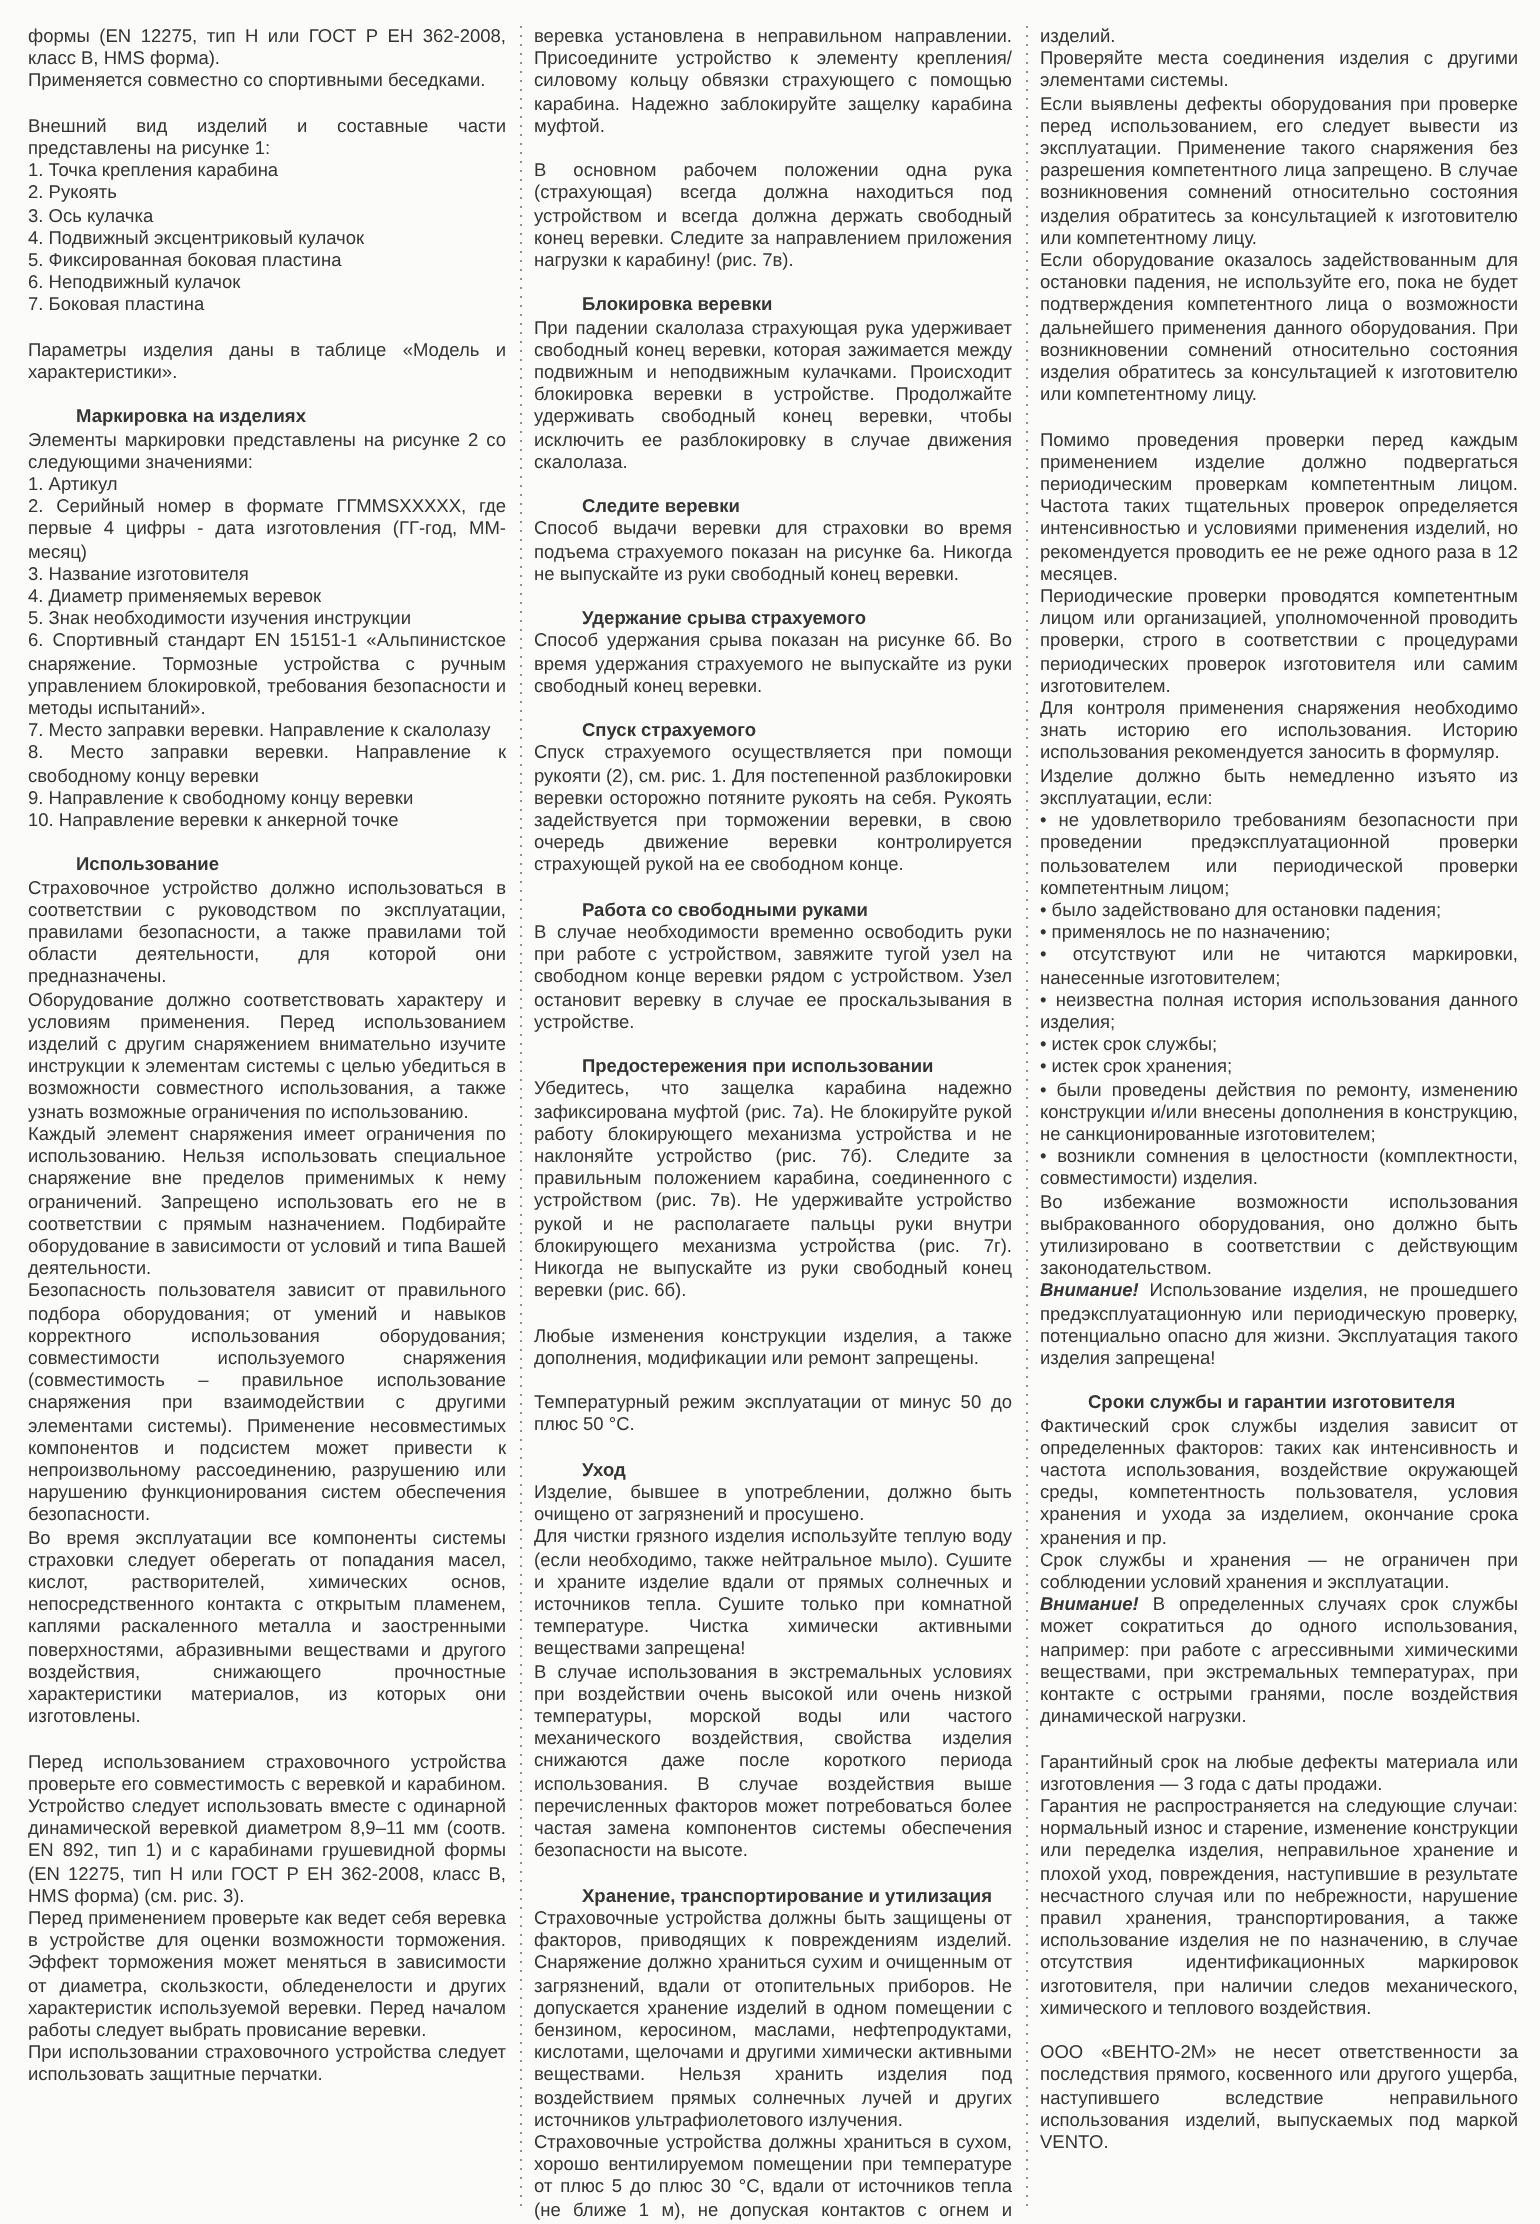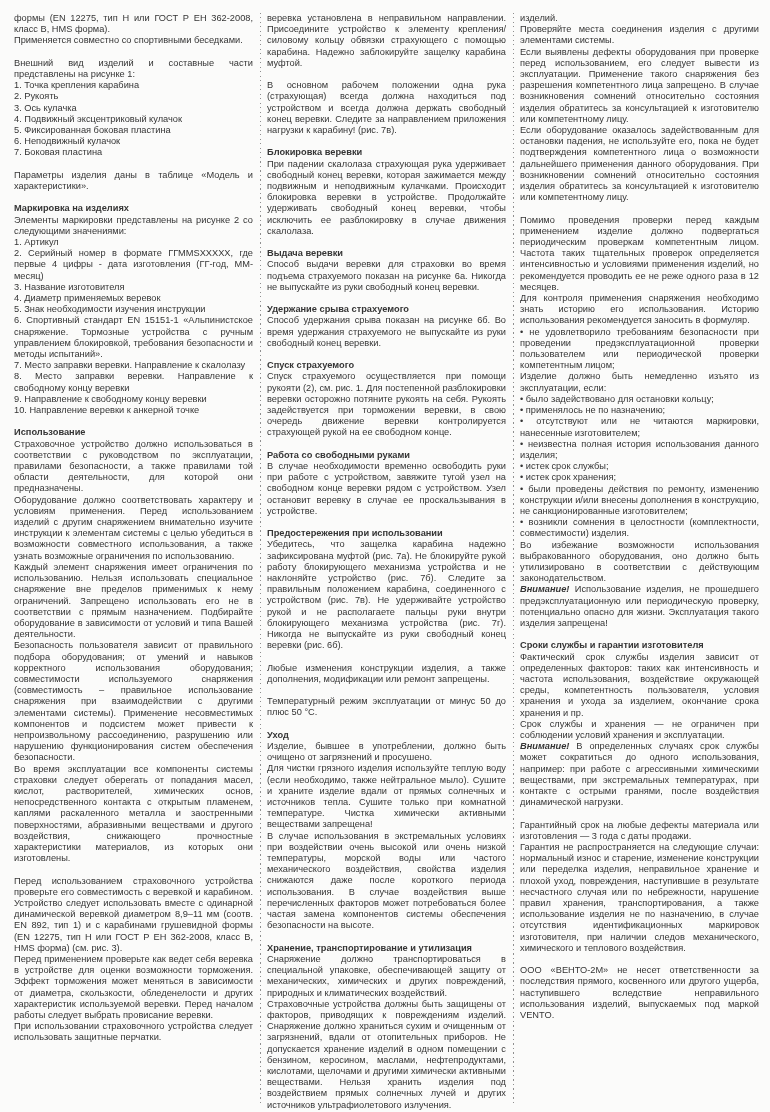--- a/index.html
+++ b/index.html
@@ -12,21 +12,21 @@
     font-family:"Liberation Sans","DejaVu Sans",sans-serif;
     font-size:9.25px; line-height:11.2px;
     color:#353535;
   }
   .col { flex:1 1 0; min-width:0; text-align:justify; }
   .divider {
     flex:0 0 1px; width:1px; margin:0 6.5px;
     background-image:repeating-linear-gradient(to bottom,#8f8f8f 0px,#8f8f8f 1px,transparent 1px,transparent 4.5px);
   }
   p.blk { margin:0; padding:0; }
-  p.h  { font-weight:700; text-align:left; }
+  p.h  { font-weight:700; text-align:left;margin-left:24px; }
   .bi  { font-weight:700; font-style:italic; }
   p.sp { margin-top:11.2px; }
 </style>
 </head>
 <body>
 
 <div class="page">
   <div class="col">
       <p class="blk p">формы (EN 12275, тип H или ГОСТ Р ЕН 362-2008, класс В, HMS форма).</p>
       <p class="blk p">Применяется совместно со спортивными беседками.</p>
@@ -60,52 +60,52 @@
       <p class="blk p sp">Перед использованием страховочного устройства проверьте его совместимость с веревкой и карабином. Устройство следует использовать вместе с одинарной динамической веревкой диаметром 8,9–11 мм (соотв. EN 892, тип 1) и с карабинами грушевидной формы (EN 12275, тип H или ГОСТ Р ЕН 362-2008, класс В, HMS форма) (см. рис. 3).</p>
       <p class="blk p">Перед применением проверьте как ведет себя веревка в устройстве для оценки возможности торможения. Эффект торможения может меняться в зависимости от диаметра, скользкости, обледенелости и других характеристик используемой веревки. Перед началом работы следует выбрать провисание веревки.</p>
       <p class="blk p">При использовании страховочного устройства следует использовать защитные перчатки.</p>
     </div>
   <div class="divider"></div>
   <div class="col">
       <p class="blk p">веревка установлена в неправильном направлении. Присоедините устройство к элементу крепления/силовому кольцу обвязки страхующего с помощью карабина. Надежно заблокируйте защелку карабина муфтой.</p>
       <p class="blk p sp">В основном рабочем положении одна рука (страхующая) всегда должна находиться под устройством и всегда должна держать свободный конец веревки. Следите за направлением приложения нагрузки к карабину! (рис. 7в).</p>
       <p class="blk h sp">Блокировка веревки</p>
       <p class="blk p">При падении скалолаза страхующая рука удерживает свободный конец веревки, которая зажимается между подвижным и неподвижным кулачками. Происходит блокировка веревки в устройстве. Продолжайте удерживать свободный конец веревки, чтобы исключить ее разблокировку в случае движения скалолаза.</p>
-      <p class="blk h sp">Выдача веревки</p>
+      <p class="blk h sp">Следите веревки</p>
       <p class="blk p">Способ выдачи веревки для страховки во время подъема страхуемого показан на рисунке 6а. Никогда не выпускайте из руки свободный конец веревки.</p>
       <p class="blk h sp">Удержание срыва страхуемого</p>
       <p class="blk p">Способ удержания срыва показан на рисунке 6б. Во время удержания страхуемого не выпускайте из руки свободный конец веревки.</p>
       <p class="blk h sp">Спуск страхуемого</p>
       <p class="blk p">Спуск страхуемого осуществляется при помощи рукояти (2), см. рис. 1. Для постепенной разблокировки веревки осторожно потяните рукоять на себя. Рукоять задействуется при торможении веревки, в свою очередь движение веревки контролируется страхующей рукой на ее свободном конце.</p>
       <p class="blk h sp">Работа со свободными руками</p>
       <p class="blk p">В случае необходимости временно освободить руки при работе с устройством, завяжите тугой узел на свободном конце веревки рядом с устройством. Узел остановит веревку в случае ее проскальзывания в устройстве.</p>
       <p class="blk h sp">Предостережения при использовании</p>
       <p class="blk p">Убедитесь, что защелка карабина надежно зафиксирована муфтой (рис. 7а). Не блокируйте рукой работу блокирующего механизма устройства и не наклоняйте устройство (рис. 7б). Следите за правильным положением карабина, соединенного с устройством (рис. 7в). Не удерживайте устройство рукой и не располагаете пальцы руки внутри блокирующего механизма устройства (рис. 7г). Никогда не выпускайте из руки свободный конец веревки (рис. 6б).</p>
       <p class="blk p sp">Любые изменения конструкции изделия, а также дополнения, модификации или ремонт запрещены.</p>
       <p class="blk p sp">Температурный режим эксплуатации от минус 50 до плюс 50 °C.</p>
       <p class="blk h sp">Уход</p>
       <p class="blk p">Изделие, бывшее в употреблении, должно быть очищено от загрязнений и просушено.</p>
       <p class="blk p">Для чистки грязного изделия используйте теплую воду (если необходимо, также нейтральное мыло). Сушите и храните изделие вдали от прямых солнечных и источников тепла. Сушите только при комнатной температуре. Чистка химически активными веществами запрещена!</p>
       <p class="blk p">В случае использования в экстремальных условиях при воздействии очень высокой или очень низкой температуры, морской воды или частого механического воздействия, свойства изделия снижаются даже после короткого периода использования. В случае воздействия выше перечисленных факторов может потребоваться более частая замена компонентов системы обеспечения безопасности на высоте.</p>
       <p class="blk h sp">Хранение, транспортирование и утилизация</p>
-      <p class="blk p">Снаряжение должно транспортироваться в специальной упаковке, обеспечивающей защиту от механических, химических и других повреждений, природных и климатических воздействий.</p>
       <p class="blk p">Страховочные устройства должны быть защищены от факторов, приводящих к повреждениям изделий. Снаряжение должно храниться сухим и очищенным от загрязнений, вдали от отопительных приборов. Не допускается хранение изделий в одном помещении с бензином, керосином, маслами, нефтепродуктами, кислотами, щелочами и другими химически активными веществами. Нельзя хранить изделия под воздействием прямых солнечных лучей и других источников ультрафиолетового излучения.</p>
       <p class="blk p">Страховочные устройства должны храниться в сухом, хорошо вентилируемом помещении при температуре от плюс 5 до плюс 30 °C, вдали от источников тепла (не ближе 1 м), не допуская контактов с огнем и коррозийными поверхностями.</p>
     </div>
   <div class="divider"></div>
   <div class="col">
       <p class="blk p">изделий.</p>
       <p class="blk p">Проверяйте места соединения изделия с другими элементами системы.</p>
       <p class="blk p">Если выявлены дефекты оборудования при проверке перед использованием, его следует вывести из эксплуатации. Применение такого снаряжения без разрешения компетентного лица запрещено. В случае возникновения сомнений относительно состояния изделия обратитесь за консультацией к изготовителю или компетентному лицу.</p>
       <p class="blk p">Если оборудование оказалось задействованным для остановки падения, не используйте его, пока не будет подтверждения компетентного лица о возможности дальнейшего применения данного оборудования. При возникновении сомнений относительно состояния изделия обратитесь за консультацией к изготовителю или компетентному лицу.</p>
       <p class="blk p sp">Помимо проведения проверки перед каждым применением изделие должно подвергаться периодическим проверкам компетентным лицом. Частота таких тщательных проверок определяется интенсивностью и условиями применения изделий, но рекомендуется проводить ее не реже одного раза в 12 месяцев.</p>
+      <p class="blk p">Периодические проверки проводятся компетентным лицом или организацией, уполномоченной проводить проверки, строго в соответствии с процедурами периодических проверок изготовителя или самим изготовителем.</p>
       <p class="blk p">Для контроля применения снаряжения необходимо знать историю его использования. Историю использования рекомендуется заносить в формуляр.</p>
+      <p class="blk p">Изделие должно быть немедленно изъято из эксплуатации, если:</p>
       <p class="blk p">• не удовлетворило требованиям безопасности при проведении предэксплуатационной проверки пользователем или периодической проверки компетентным лицом;</p>
-      <p class="blk p">Изделие должно быть немедленно изъято из эксплуатации, если:</p>
-      <p class="blk p">• было задействовано для остановки кольцу;</p>
+      <p class="blk p">• было задействовано для остановки падения;</p>
       <p class="blk p">• применялось не по назначению;</p>
       <p class="blk p">• отсутствуют или не читаются маркировки, нанесенные изготовителем;</p>
       <p class="blk p">• неизвестна полная история использования данного изделия;</p>
       <p class="blk p">• истек срок службы;</p>
       <p class="blk p">• истек срок хранения;</p>
       <p class="blk p">• были проведены действия по ремонту, изменению конструкции и/или внесены дополнения в конструкцию, не санкционированные изготовителем;</p>
       <p class="blk p">• возникли сомнения в целостности (комплектности, совместимости) изделия.</p>
       <p class="blk p">Во избежание возможности использования выбракованного оборудования, оно должно быть утилизировано в соответствии с действующим законодательством.</p>
       <p class="blk p"><span class="bi">Внимание!</span><span> Использование изделия, не прошедшего предэксплуатационную или периодическую проверку, потенциально опасно для жизни. Эксплуатация такого изделия запрещена!</span></p>
       <p class="blk h sp">Сроки службы и гарантии изготовителя</p>

